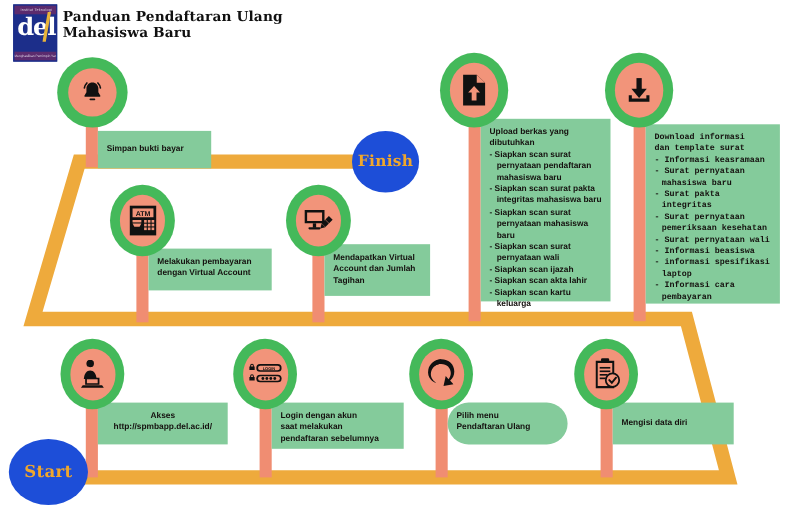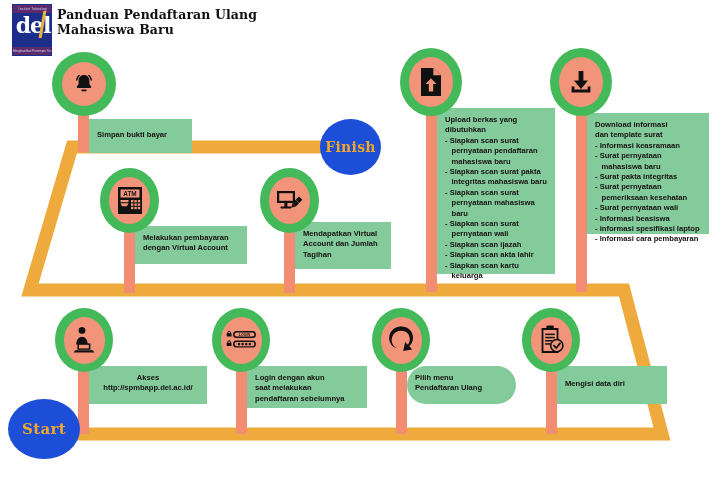--- a/index.html
+++ b/index.html
@@ -113,21 +113,21 @@
 
   <div class="tbox" style="left:407px; top:366px; width:109px; height:38px;border-radius:19px;">
     <div class="ln">Pilih menu</div>
     <div class="ln">Pendaftaran Ulang</div>
   </div>
 
   <div class="tbox" style="left:557px; top:366px; width:110px; height:38px; padding-top:13px;">
     <div class="ln">Mengisi data diri</div>
   </div>
 
-  <div class="tbox" style="left:587px; top:113px; width:122px; height:121px;">
+  <div class="tbox" style="left:587px; top:113px; width:122px; height:163px;font-family:Liberation Mono, monospace;">
     <div class="ln">Download informasi</div>
     <div class="ln">dan template surat</div>
     <div class="it">- Informasi keasramaan</div>
     <div class="it">- Surat pernyataan
    mahasiswa baru</div>
     <div class="it">- Surat pakta integritas</div>
     <div class="it">- Surat pernyataan
    pemeriksaan kesehatan</div>
     <div class="it">- Surat pernyataan wali</div>
     <div class="it">- Informasi beasiswa</div>

